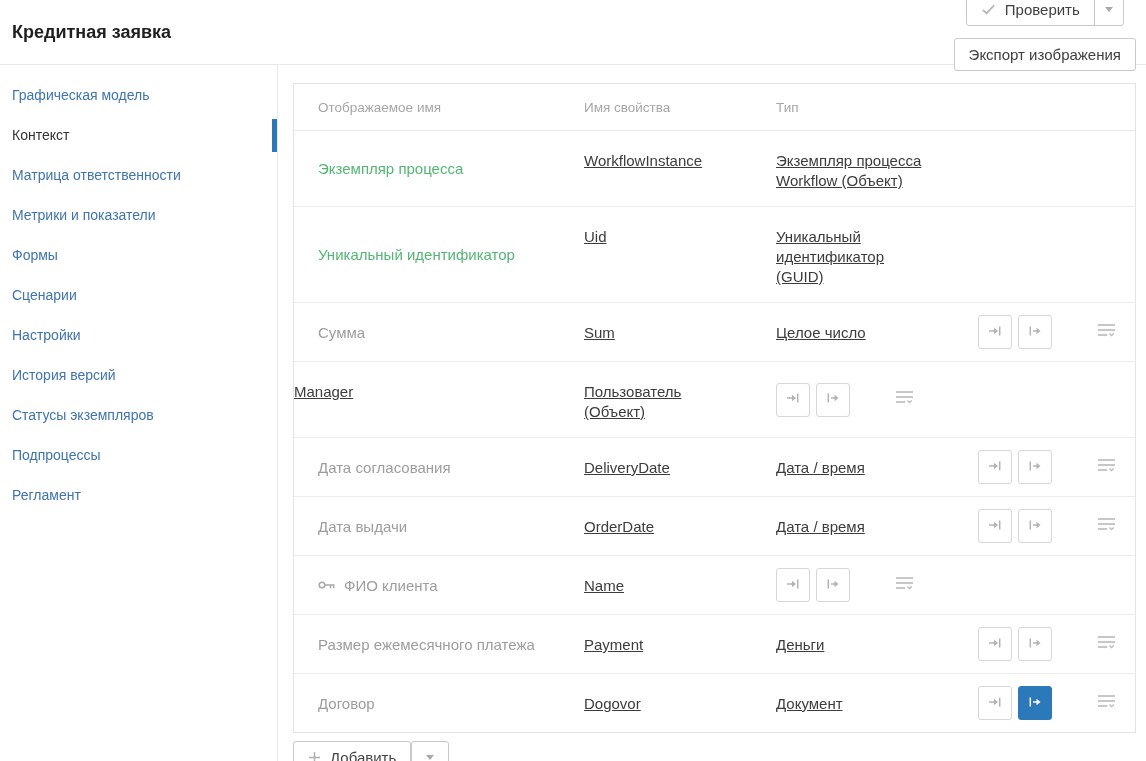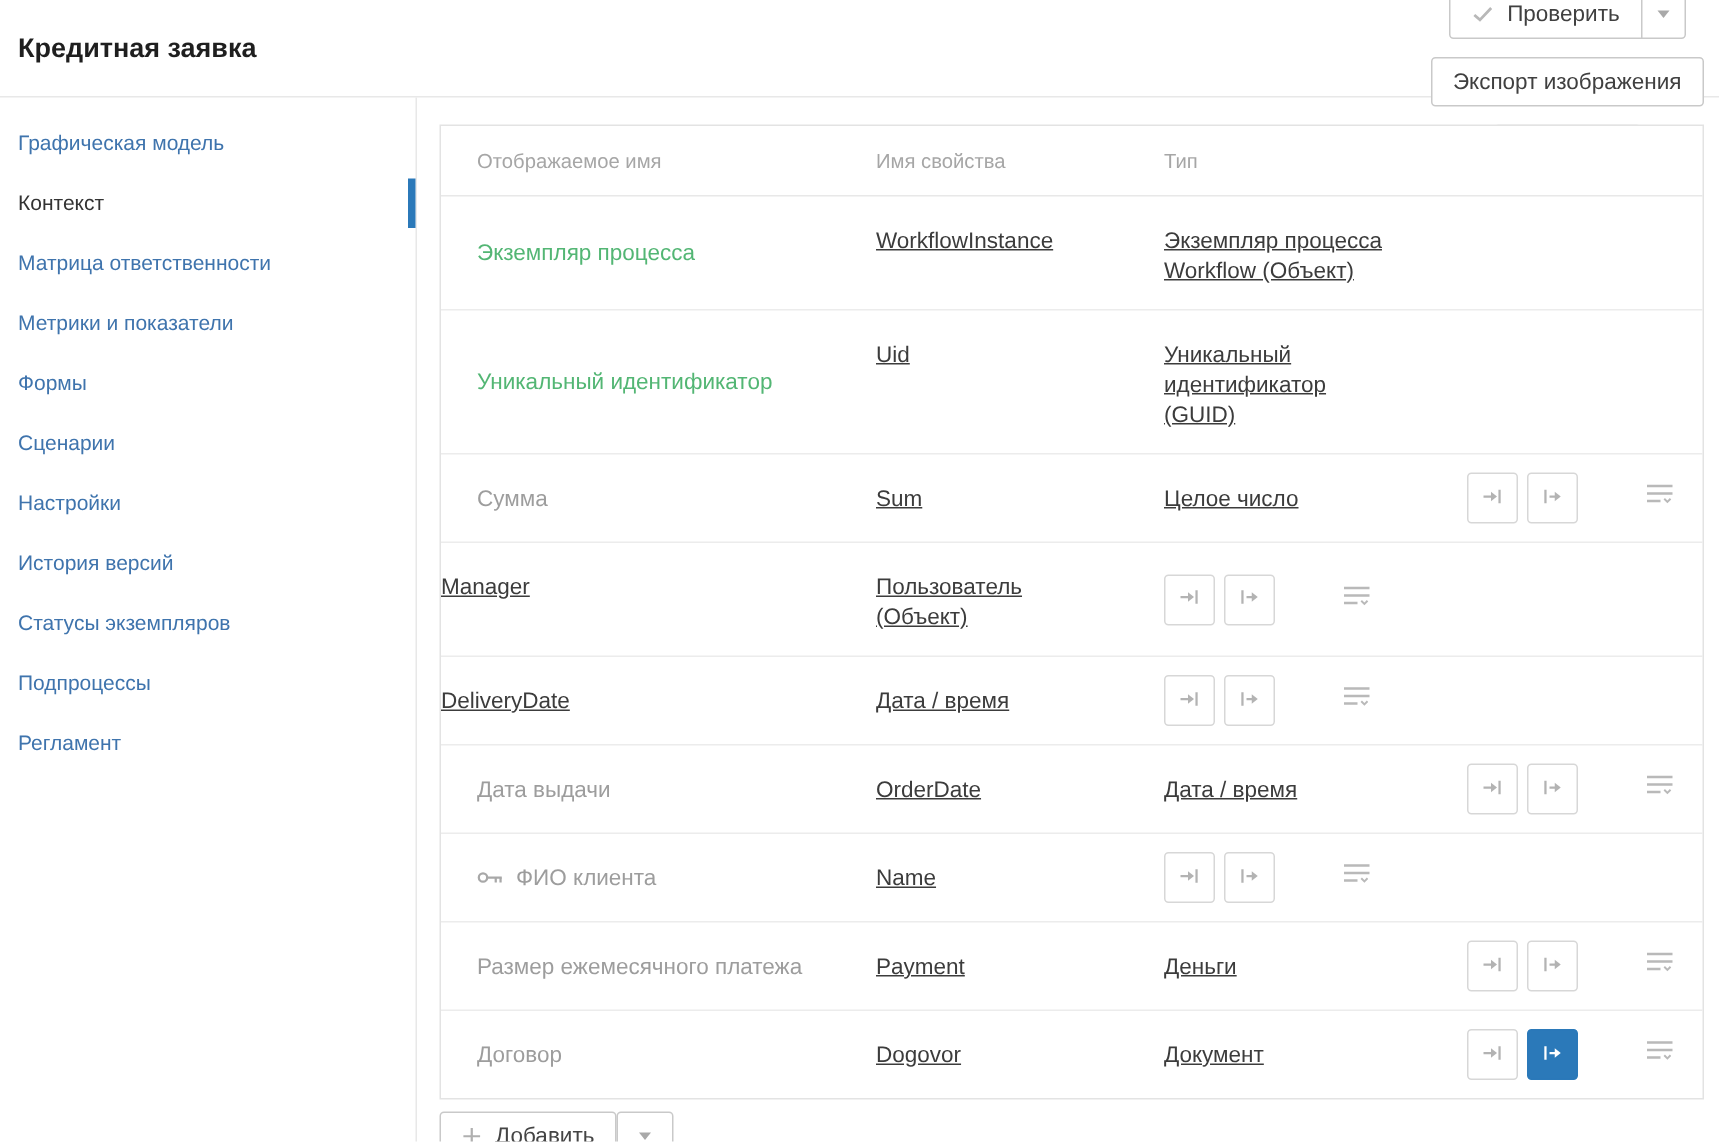--- a/index.html
+++ b/index.html
@@ -272,20 +272,23 @@
                       <line x1="0" y1="3" x2="17" y2="3"></line>
                       <line x1="0" y1="8" x2="17" y2="8"></line>
                       <line x1="0" y1="13" x2="9" y2="13"></line>
                       <path d="M11.5 11.5 L13.6 13.6 L15.7 11.5" fill="none" stroke-width="1.3"></path>
                     </g>
                   </svg></span>
               </span>
             </div>
           </div>
           <div class="trow">
+            <div class="cell-name">
+              <span>Дата согласования</span>
+            </div>
             <div class="cell-prop">DeliveryDate</div>
             <div class="cell-type">
               <div>Дата / время</div>
             </div>
             <div class="cell-icons">
               <button class="icon-btn">
                 <span><svg width="16" height="16" viewBox="0 0 16 16">
                     <g stroke="currentColor" stroke-width="1.5">
                       <line x1="2" y1="8" x2="8" y2="8"></line>
                       <line x1="12.7" y1="3.5" x2="12.7" y2="12.5"></line>

